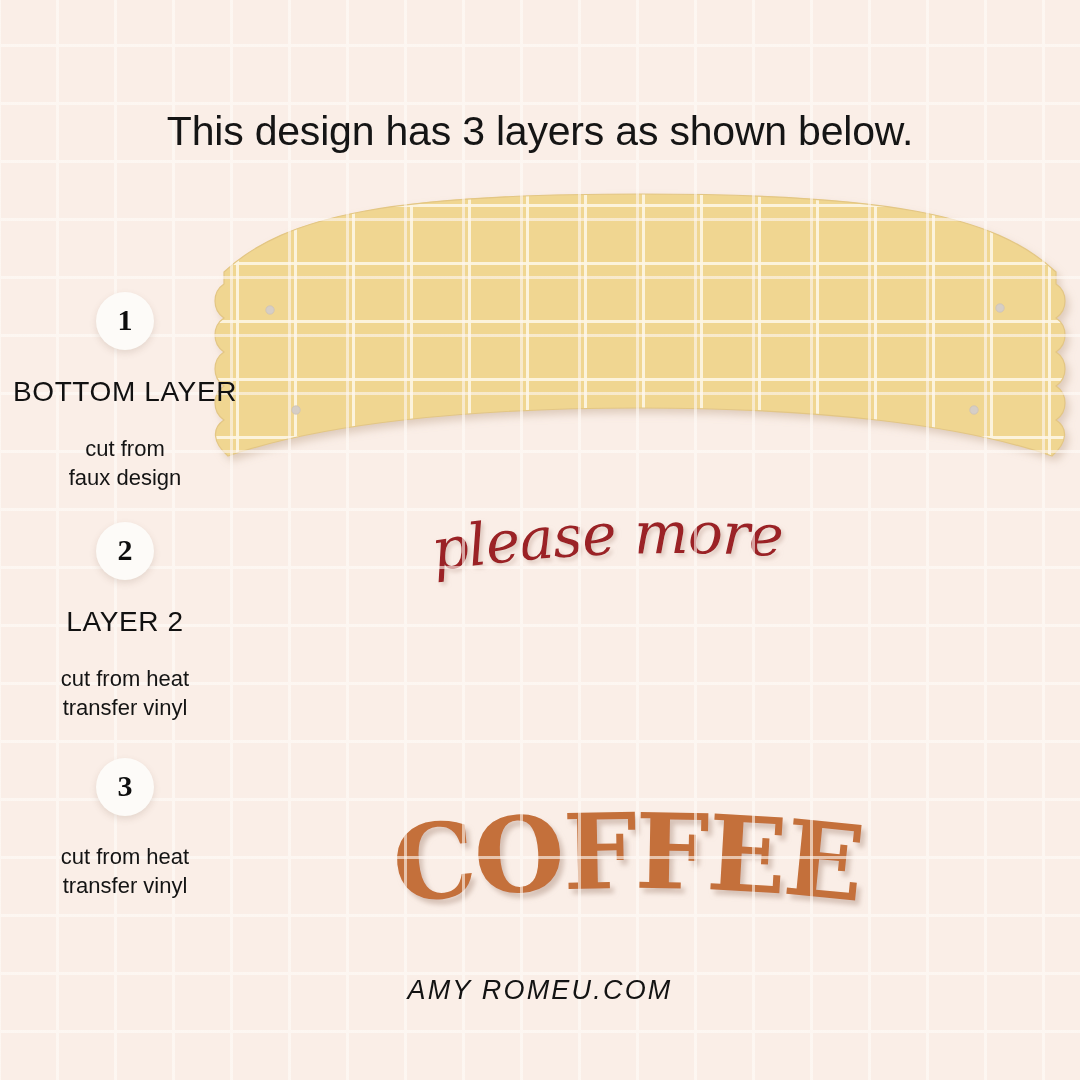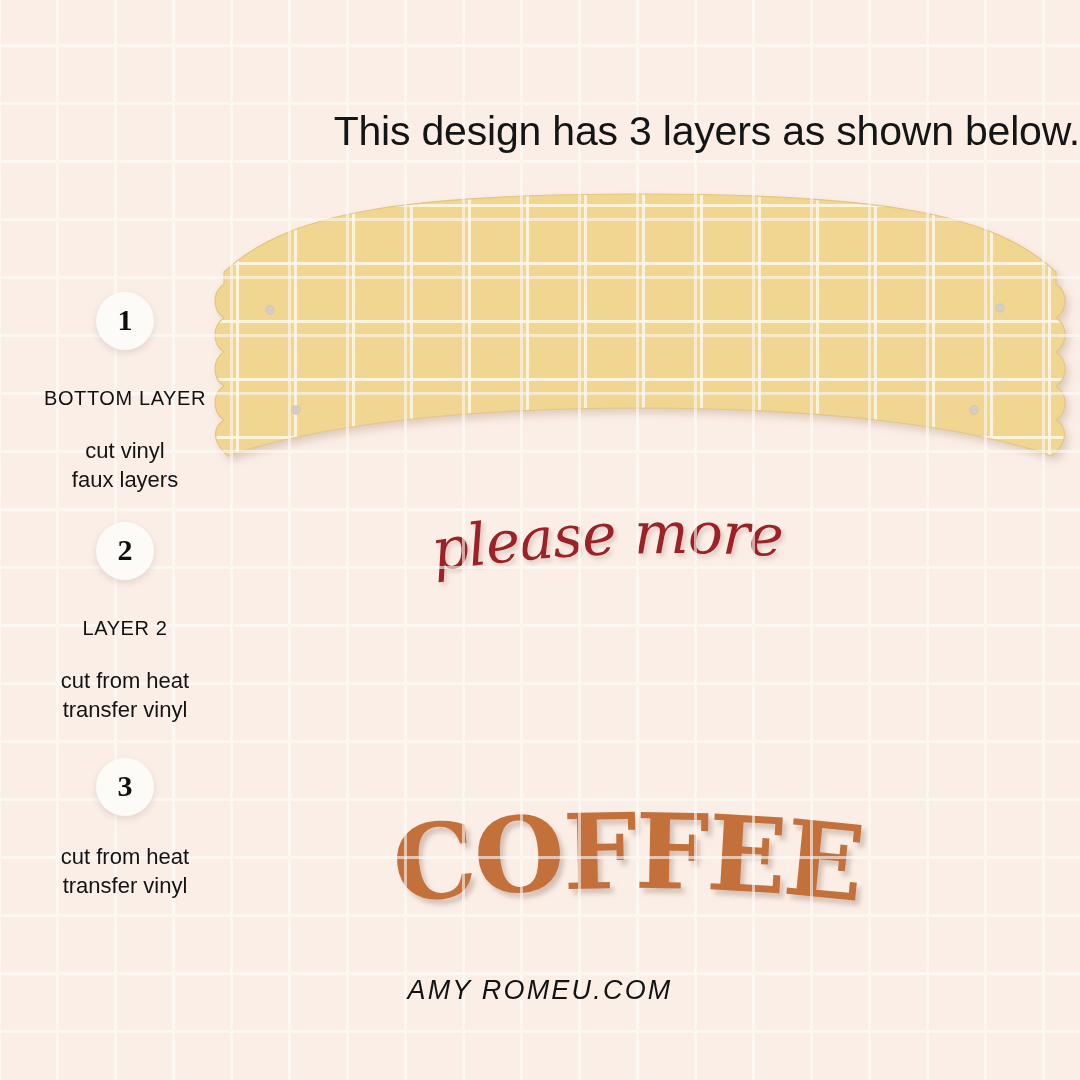--- a/index.html
+++ b/index.html
@@ -24,21 +24,21 @@
     background-size:58px 58px;
     background-position:-2px -14px;
     z-index:1;
     pointer-events:none;
   }
 
   
   #headline{
     position:absolute;
     left:0; right:0; top:108px;
-    text-align:right;
+    text-align:center;
     z-index:6;
     font-size:41px;
     font-weight:400;
     color:#151515;
     letter-spacing:-0.2px;
     font-family:"Liberation Sans", sans-serif;
   }
 
   
   .legend-block{
@@ -60,22 +60,22 @@
     display:flex; align-items:center; justify-content:center;
     font-family:"Liberation Serif", serif;
     font-size:30px;
     font-weight:700;
     color:#0e0e0e;
     line-height:1;
     padding-bottom:2px;
   }
 
   .legend-title{
-    margin-top:37px;
-    font-size:20px;
+    margin-top:26px;
+    font-size:28px;
     letter-spacing:0.6px;
     color:#111;
     white-space:nowrap;
   }
 
   .legend-sub{
     margin-top:26px;
     font-size:22px;
     line-height:1.33;
     color:#141414;
@@ -239,22 +239,22 @@
     </g>
   </svg>
 </div>
 
 <div id="grid-overlay"></div>
 
 <div class="legend-block" id="legend-1">
   <div class="badge">1</div>
   <div class="legend-title">BOTTOM LAYER</div>
   <div class="legend-sub">
-    <div>cut vinyl</div>
-    <div>faux layers</div>
+    <div>cut from</div>
+    <div>faux design</div>
   </div>
 </div>
 
 <div class="legend-block" id="legend-2">
   <div class="badge">2</div>
   <div class="legend-title">LAYER 2</div>
   <div class="legend-sub">
     <div>cut from heat</div>
     <div>transfer vinyl</div>
   </div>

